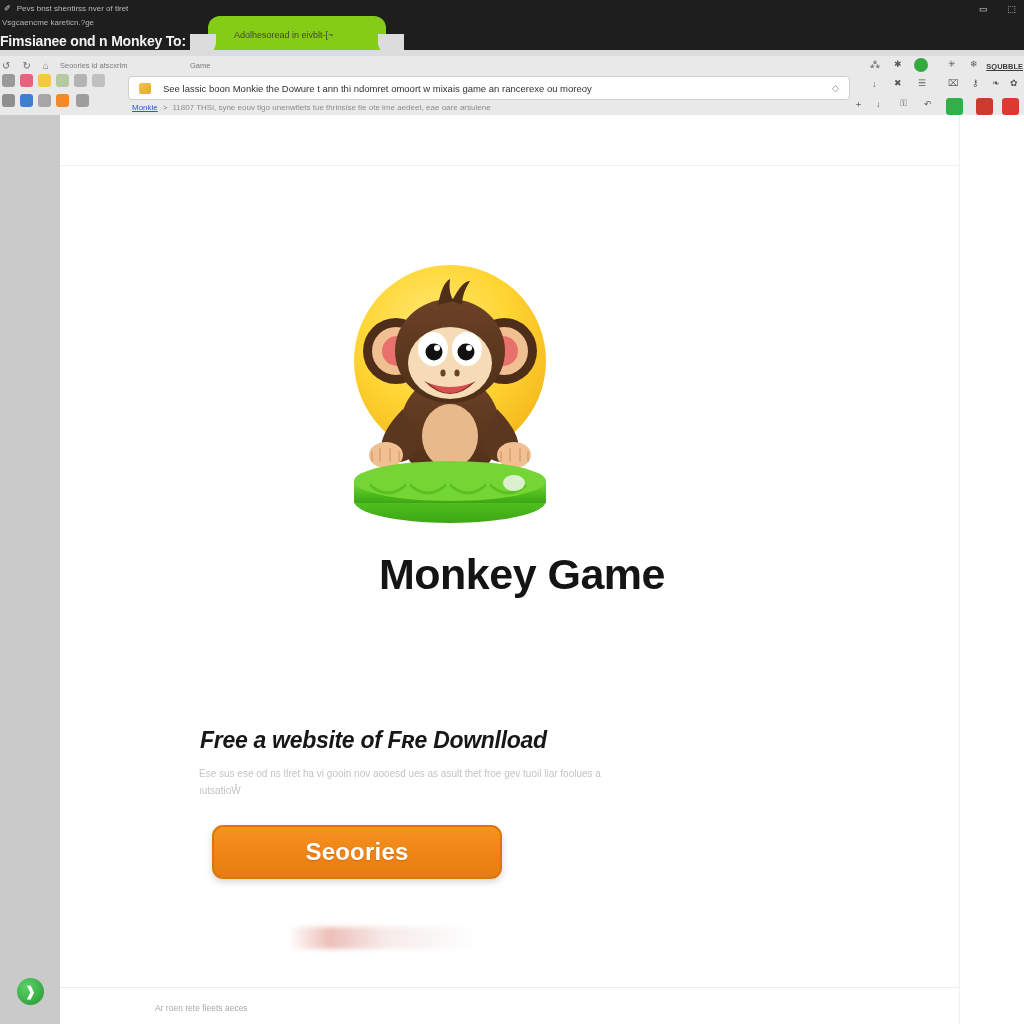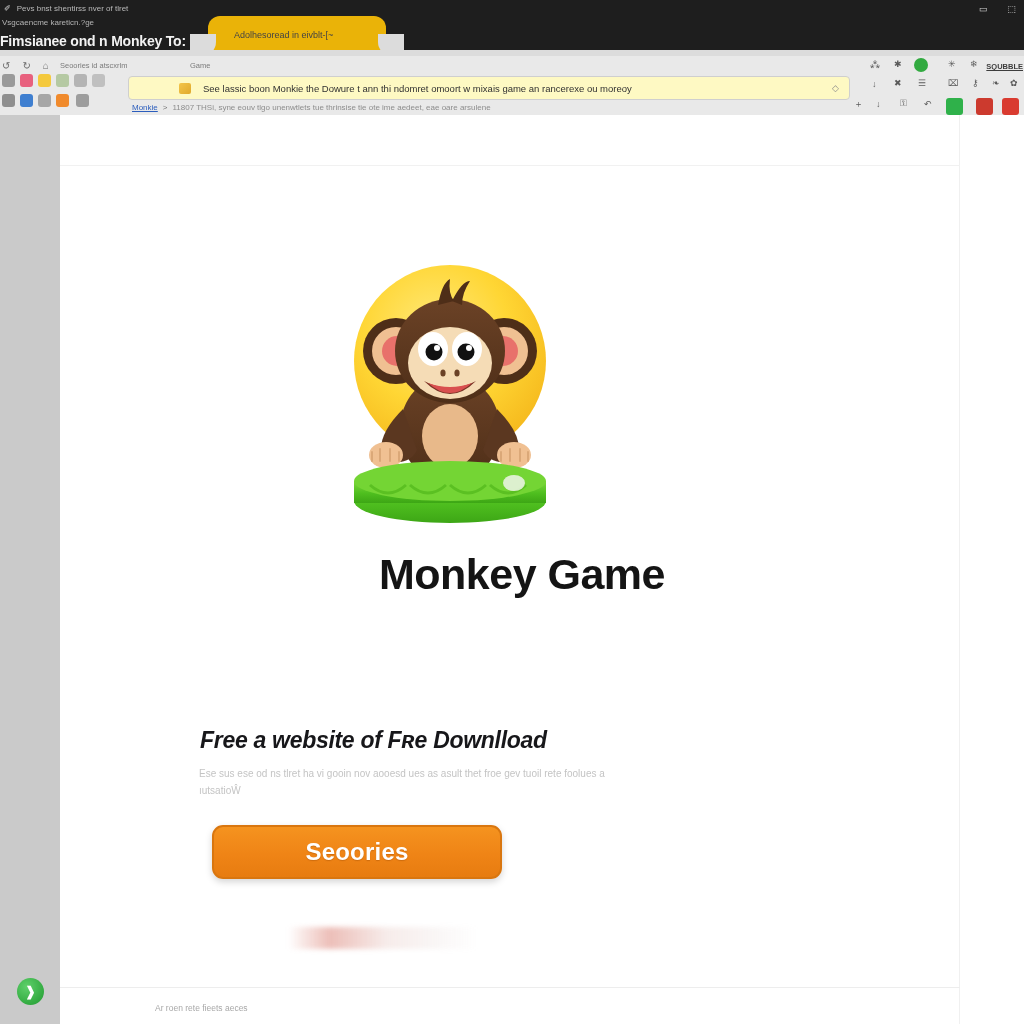--- a/index.html
+++ b/index.html
@@ -62,21 +62,21 @@
   .win-ctrls span {
     color: #d8d8d8; font-size: 9px;
     filter: blur(0.5px);
   }
 
   
   .tab {
     position: absolute;
     left: 208px; top: 16px;
     width: 178px; height: 40px;
-    background: #eab308;
+    background: #84cc16;
     border-radius: 12px 12px 0 0;
     filter: blur(0.3px);
   }
   .tab::before, .tab::after {
     content: "";
     position: absolute; bottom: 0;
     width: 26px; height: 22px;
     background: #dcdcdc;
   }
   .tab::before { left: -18px; border-radius: 0 0 14px 0; }
@@ -128,24 +128,24 @@
     position: absolute;
     width: 13px; height: 13px;
     border-radius: 3px;
     filter: blur(0.55px);
   }
 
   
   .urlbar {
     position: absolute; left: 128px; top: 76px;
     width: 722px; height: 24px;
-    background: #fef9c3;
+    background: #ffffff;
     border: 1px solid #cfcfcf;
     border-radius: 4px;
-    display: flex; align-items: center; padding-left: 40px;
+    display: flex; align-items: center;
   }
   .url-fav {
     width: 12px; height: 11px; margin-left: 10px;
     background: linear-gradient(135deg,#f3c54a,#e0a92c);
     border-radius: 2px;
     filter: blur(0.5px);
     flex: 0 0 auto;
   }
   .url-text {
     margin-left: 12px;
@@ -479,21 +479,21 @@
           <rect x="54" y="248" width="192" height="22" fill="url(#plat)"></rect>
           <ellipse cx="150" cy="248" rx="96" ry="20" fill="#74d534"></ellipse>
           <path d="M70 252 q18 16 36 0 M110 252 q18 16 36 0 M150 252 q18 16 36 0 M190 252 q18 16 36 0" stroke="#5bc022" stroke-width="3" fill="none"></path>
           <ellipse cx="214" cy="250" rx="11" ry="8" fill="#eef5ea" opacity="0.85"></ellipse>
         </svg>
       </div>
 
       <div class="h1">Monkey Game</div>
 
       <div class="h3">Free a website of Fʀe Downlload</div>
-      <div class="body-p">Ese sus ese od ns tlret ha vi gooin nov aooesd ues as asult thet froe gev tuoil rete foolues a ıutsatioŴ</div>
+      <div class="body-p">Ese sus ese od ns tlret ha vi gooin nov aooesd ues as asult thet froe gev tuoil liar foolues a ıutsatioŴ</div>
 
       <div class="dlbtn">
         <span>Seoories</span>
       </div>
 
       <div class="artifact"></div>
 
       <div class="foot-rule"></div>
       <div class="foot-text">Ar roen rete fieets aeces</div>
 

